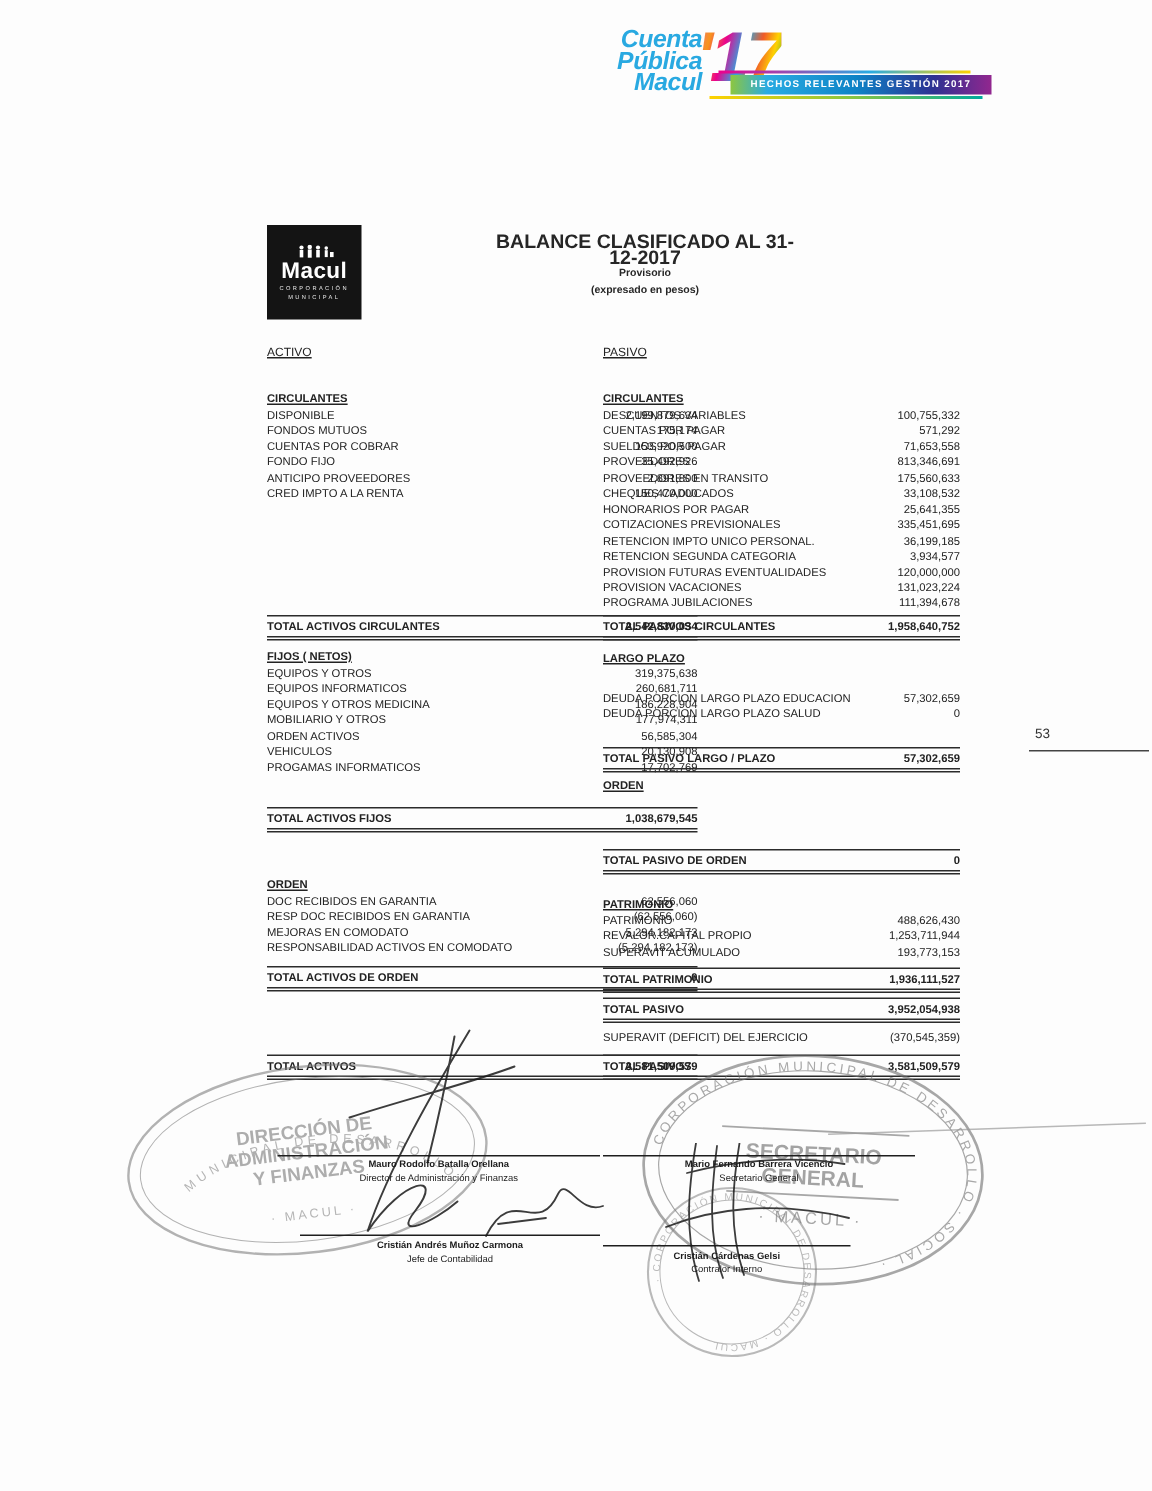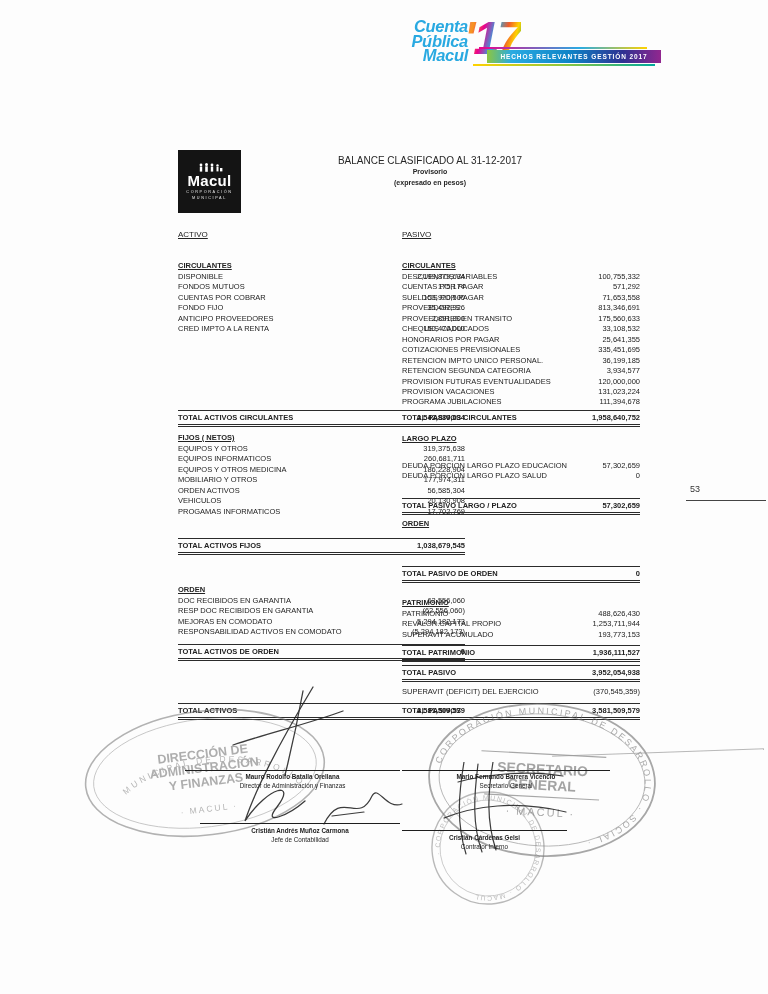--- a/index.html
+++ b/index.html
@@ -22,21 +22,21 @@
   .banner span{font-size:6.5px;font-weight:bold;color:#fff;letter-spacing:.9px;white-space:nowrap;}
 
   
   .logo{position:absolute;left:178px;top:150px;width:63px;height:63px;background:#141414;color:#fff;
         display:flex;flex-direction:column;align-items:center;justify-content:center;}
   .logo .nm{font-weight:bold;font-size:15px;line-height:15px;letter-spacing:.3px;}
   .logo .sub{font-size:3.8px;letter-spacing:1.6px;color:#e8e8e8;margin-top:2px;}
 
   
   .doctitle{position:absolute;left:330px;top:155px;width:200px;text-align:center;color:#262626;}
-  .doctitle .t1{font-weight:normal;font-size:10px;line-height:11px;}
+  .doctitle .t1{font-weight:bold;font-size:13px;line-height:11px;}
   .doctitle .t2{font-weight:bold;font-size:7px;line-height:11px;}
 
   
   .fin{position:absolute;color:#222;}
   .colL{left:178px;width:287px;}
   .colR{left:402px;width:238px;}
   .mainhead{font-weight:normal;font-size:8px;text-decoration:underline;}
   .sechead{font-weight:bold;font-size:7.5px;text-decoration:underline;}
   .rows .row{display:flex;justify-content:space-between;line-height:10.45px;font-size:7.5px;}
   .rows .lbl{white-space:nowrap;}

